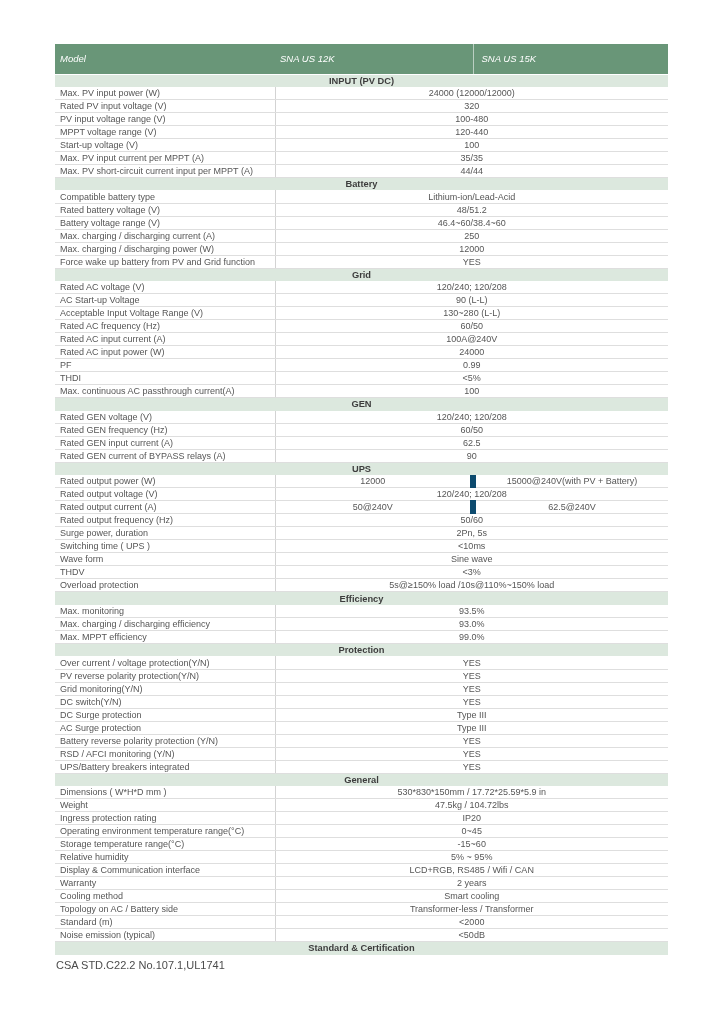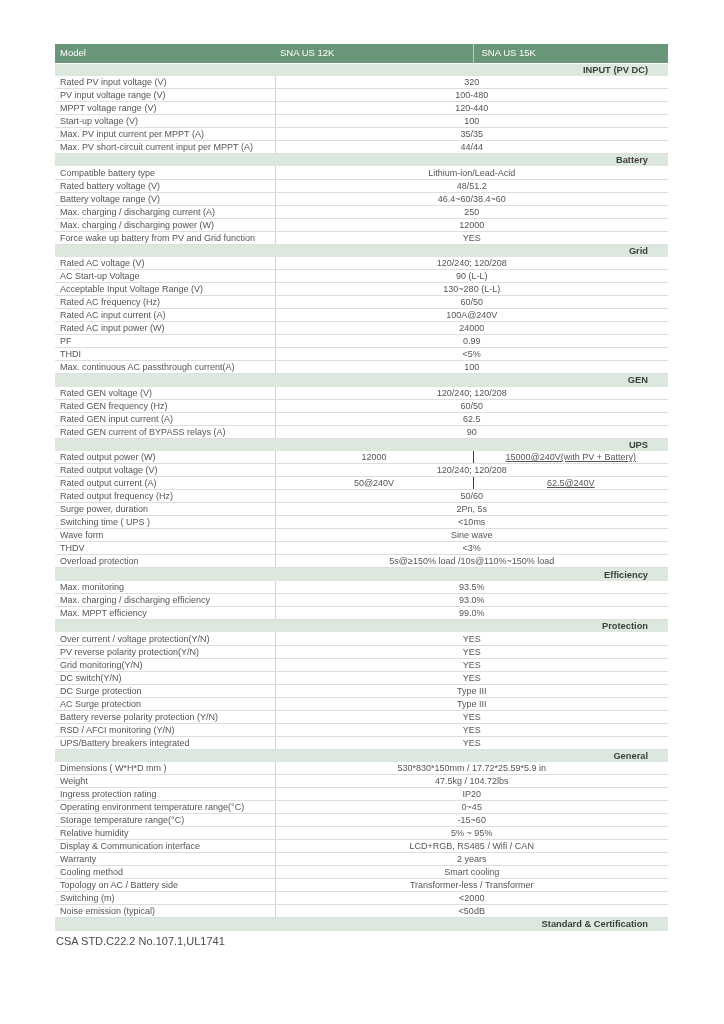--- a/index.html
+++ b/index.html
@@ -17,21 +17,21 @@
   }
   table.spec-table {
     width: 613px;
     border-collapse: collapse;
     table-layout: fixed;
   }
   col.c1 { width: 220px; }
   col.c2 { width: 198px; }
   col.c3 { width: 195px; }
 
-  tr.model-row { height: 19px; }
+  tr.model-row { height: 30px; font-style: italic; }
   tr.model-row th {
     background: #699678;
     color: #ffffff;
     font-weight: normal;
     font-size: 9.5px;
     line-height: 10px;
     padding: 2px 5px;
     border-bottom: 1px solid #ffffff;
   }
   th.model-cell { text-align: left; }
@@ -39,21 +39,21 @@
   th.model-col.col3 { border-left: 1px solid rgba(255,255,255,0.55); padding-left: 8px; }
 
   tr.section-row { height: 12.8px; }
   tr.section-row td {
     background: #dce8de;
     color: #3d3d3d;
     font-weight: bold;
     font-size: 9.3px;
     line-height: 10px;
     padding: 1px 20px;
-    text-align: right;
+    text-align: center;
   }
 
   tr.spec-row { height: 12.8px; }
   tr.spec-row td {
     font-size: 9px;
     line-height: 10px;
     padding: 1px 5px;
     border-bottom: 1px solid #dedede;
     background: #ffffff;
     overflow: hidden;
@@ -61,21 +61,21 @@
   }
   td.label-cell {
     text-align: left;
     border-right: 1px solid #d3d3d3;
     color: #565656;
   }
   td.value-cell {
     text-align: center;
     color: #565656;
   }
-  td.value-cell.split-right { border-left: 1px solid #0c4a6e; text-decoration: underline; }
+  td.value-cell.split-right { border-left: 6px solid #0c4a6e; }
 
   .footer-note {
     margin-top: 4px;
     padding-left: 1px;
     font-size: 11px;
     color: #4b4b4b;
     text-align: left;
   }
 </style>
 </head>
@@ -93,20 +93,24 @@
         <th class="model-cell">Model</th>
         <th class="model-col">SNA US 12K</th>
         <th class="model-col col3">SNA US 15K</th>
       </tr>
     </thead>
     <tbody>
         <tr class="section-row">
           <td colspan="3">INPUT (PV DC)</td>
         </tr>
         <tr class="spec-row">
+          <td class="label-cell">Max. PV input power (W)</td>
+          <td colspan="2" class="value-cell">24000 (12000/12000)</td>
+        </tr>
+        <tr class="spec-row">
           <td class="label-cell">Rated PV input voltage (V)</td>
           <td colspan="2" class="value-cell">320</td>
         </tr>
         <tr class="spec-row">
           <td class="label-cell">PV input voltage range (V)</td>
           <td colspan="2" class="value-cell">100-480</td>
         </tr>
         <tr class="spec-row">
           <td class="label-cell">MPPT voltage range (V)</td>
           <td colspan="2" class="value-cell">120-440</td>
@@ -340,21 +344,21 @@
         </tr>
         <tr class="spec-row">
           <td class="label-cell">Cooling method</td>
           <td colspan="2" class="value-cell">Smart cooling</td>
         </tr>
         <tr class="spec-row">
           <td class="label-cell">Topology on AC / Battery side</td>
           <td colspan="2" class="value-cell">Transformer-less / Transformer</td>
         </tr>
         <tr class="spec-row">
-          <td class="label-cell">Switching (m)</td>
+          <td class="label-cell">Standard (m)</td>
           <td colspan="2" class="value-cell">&lt;2000</td>
         </tr>
         <tr class="spec-row">
           <td class="label-cell">Noise emission (typical)</td>
           <td colspan="2" class="value-cell">&lt;50dB</td>
         </tr>
         <tr class="section-row">
           <td colspan="3">Standard &amp; Certification</td>
         </tr>
       </tbody>

